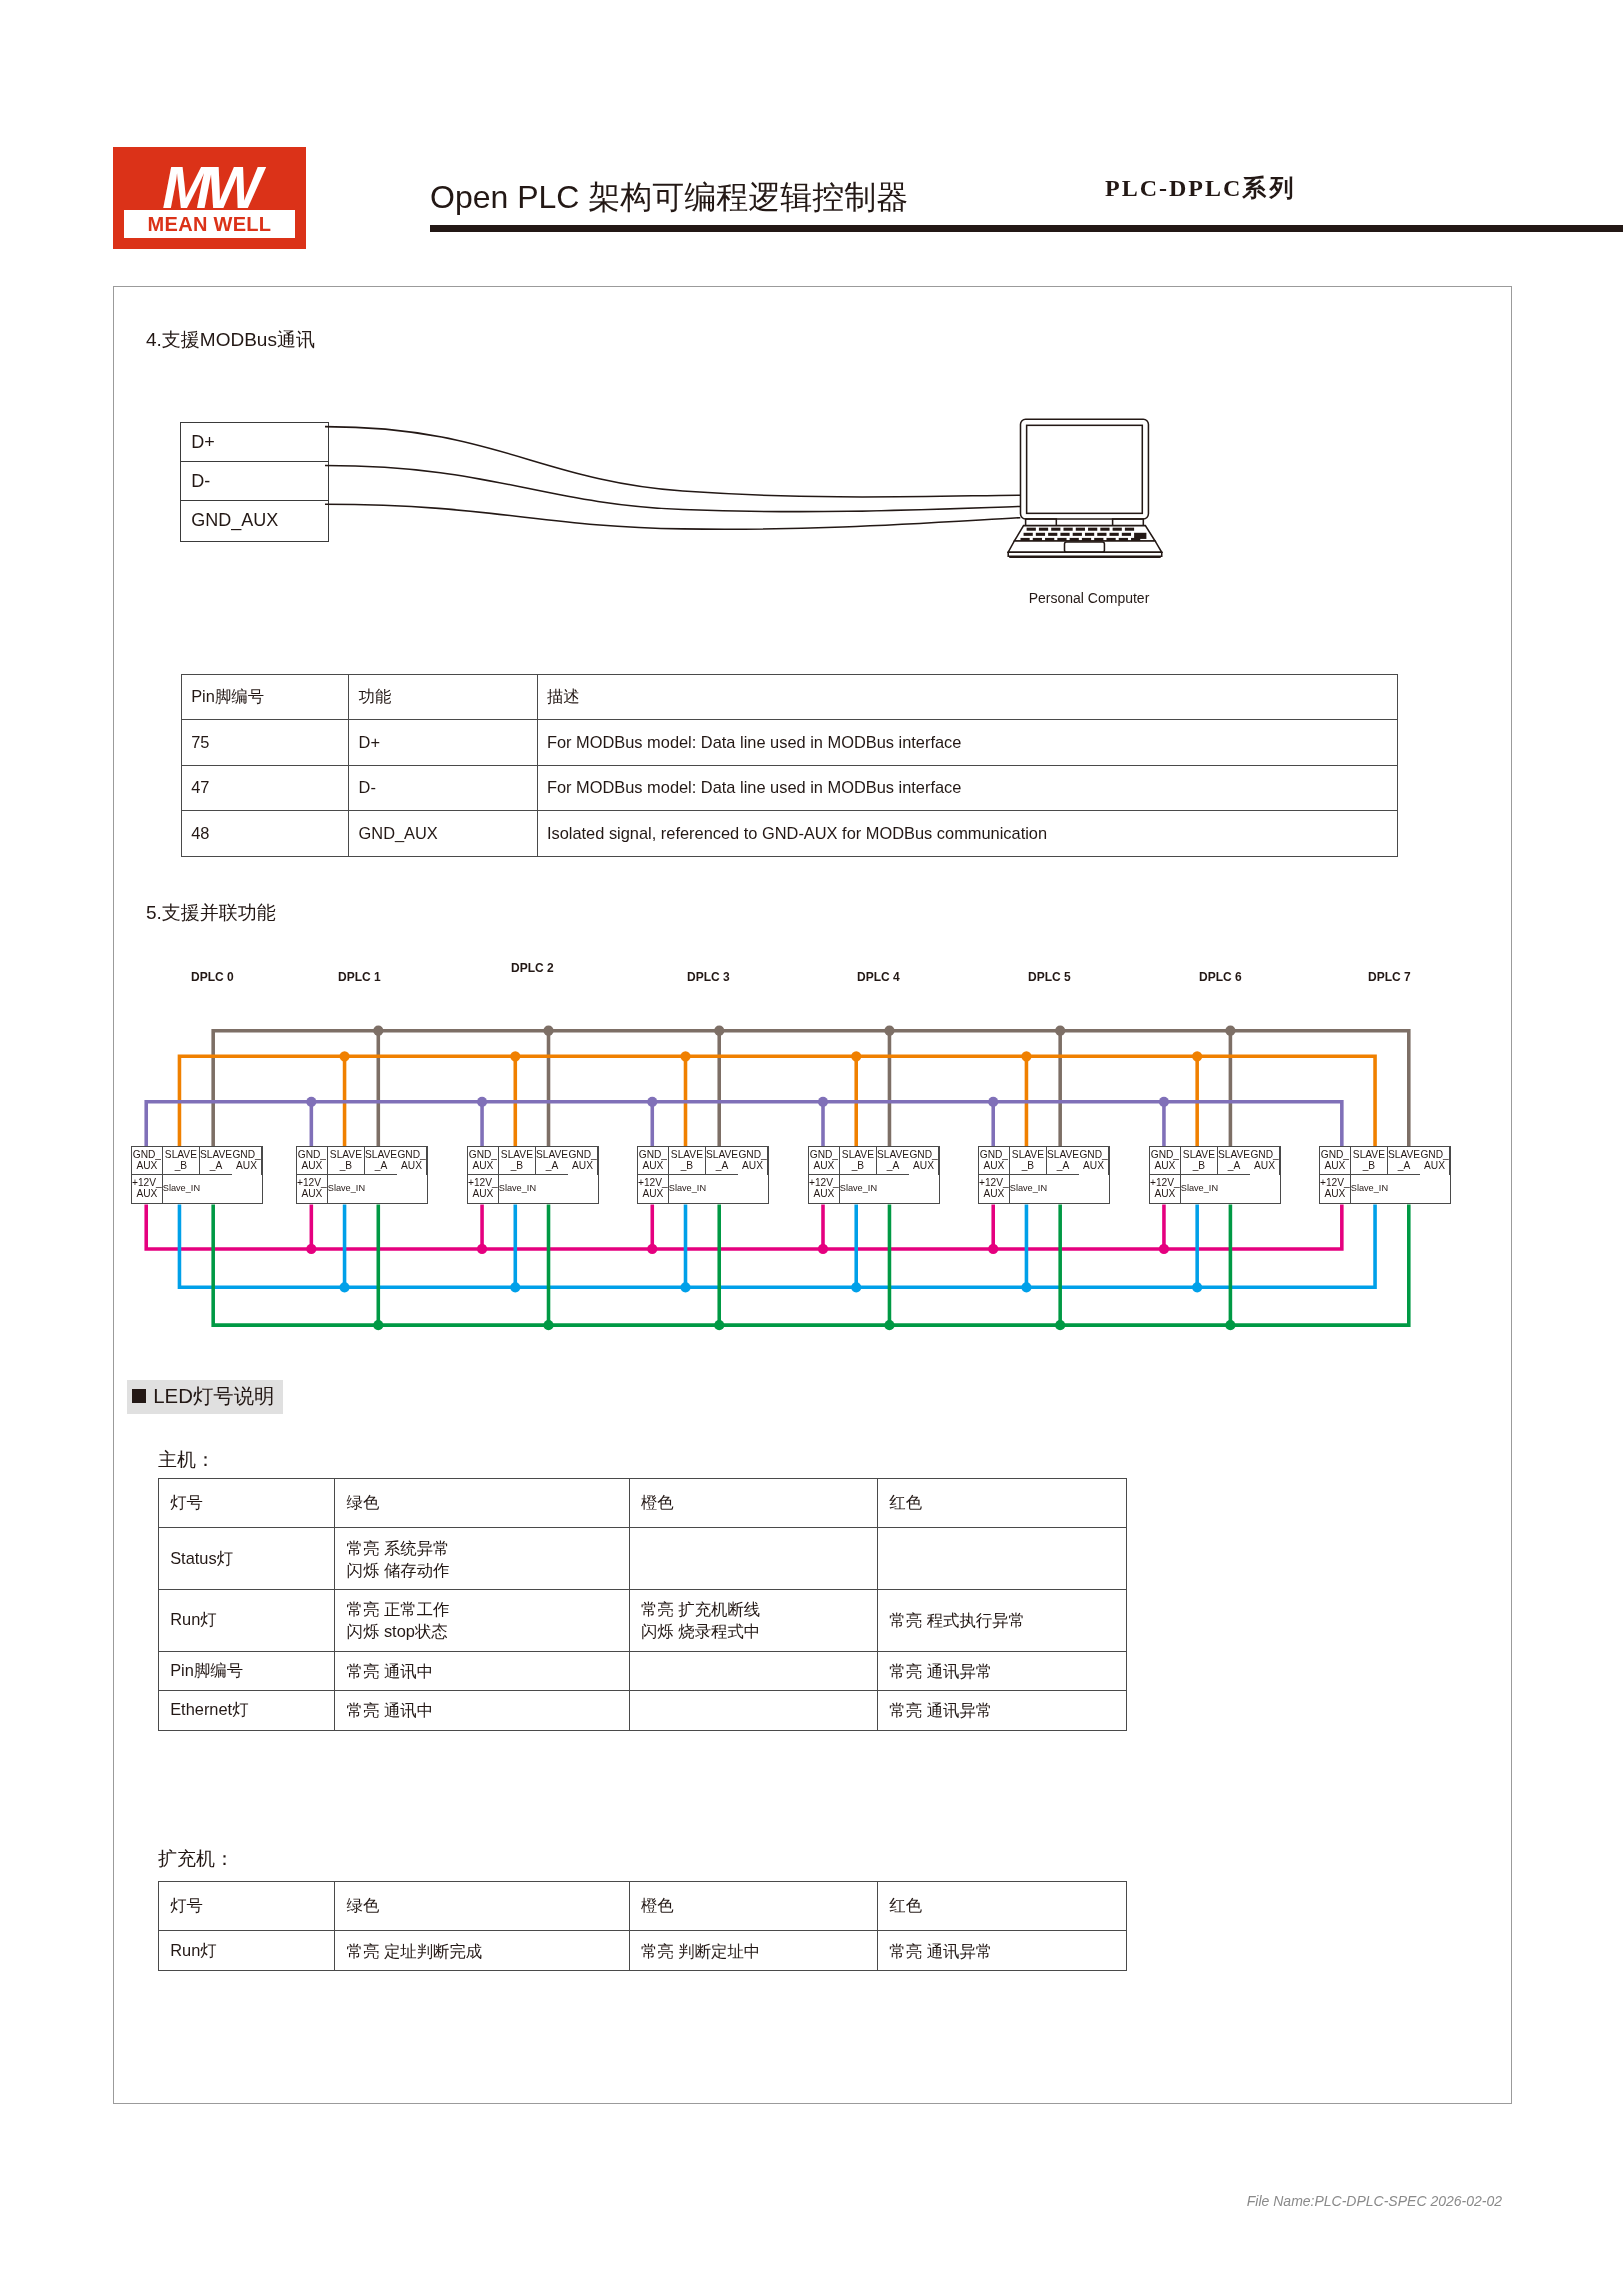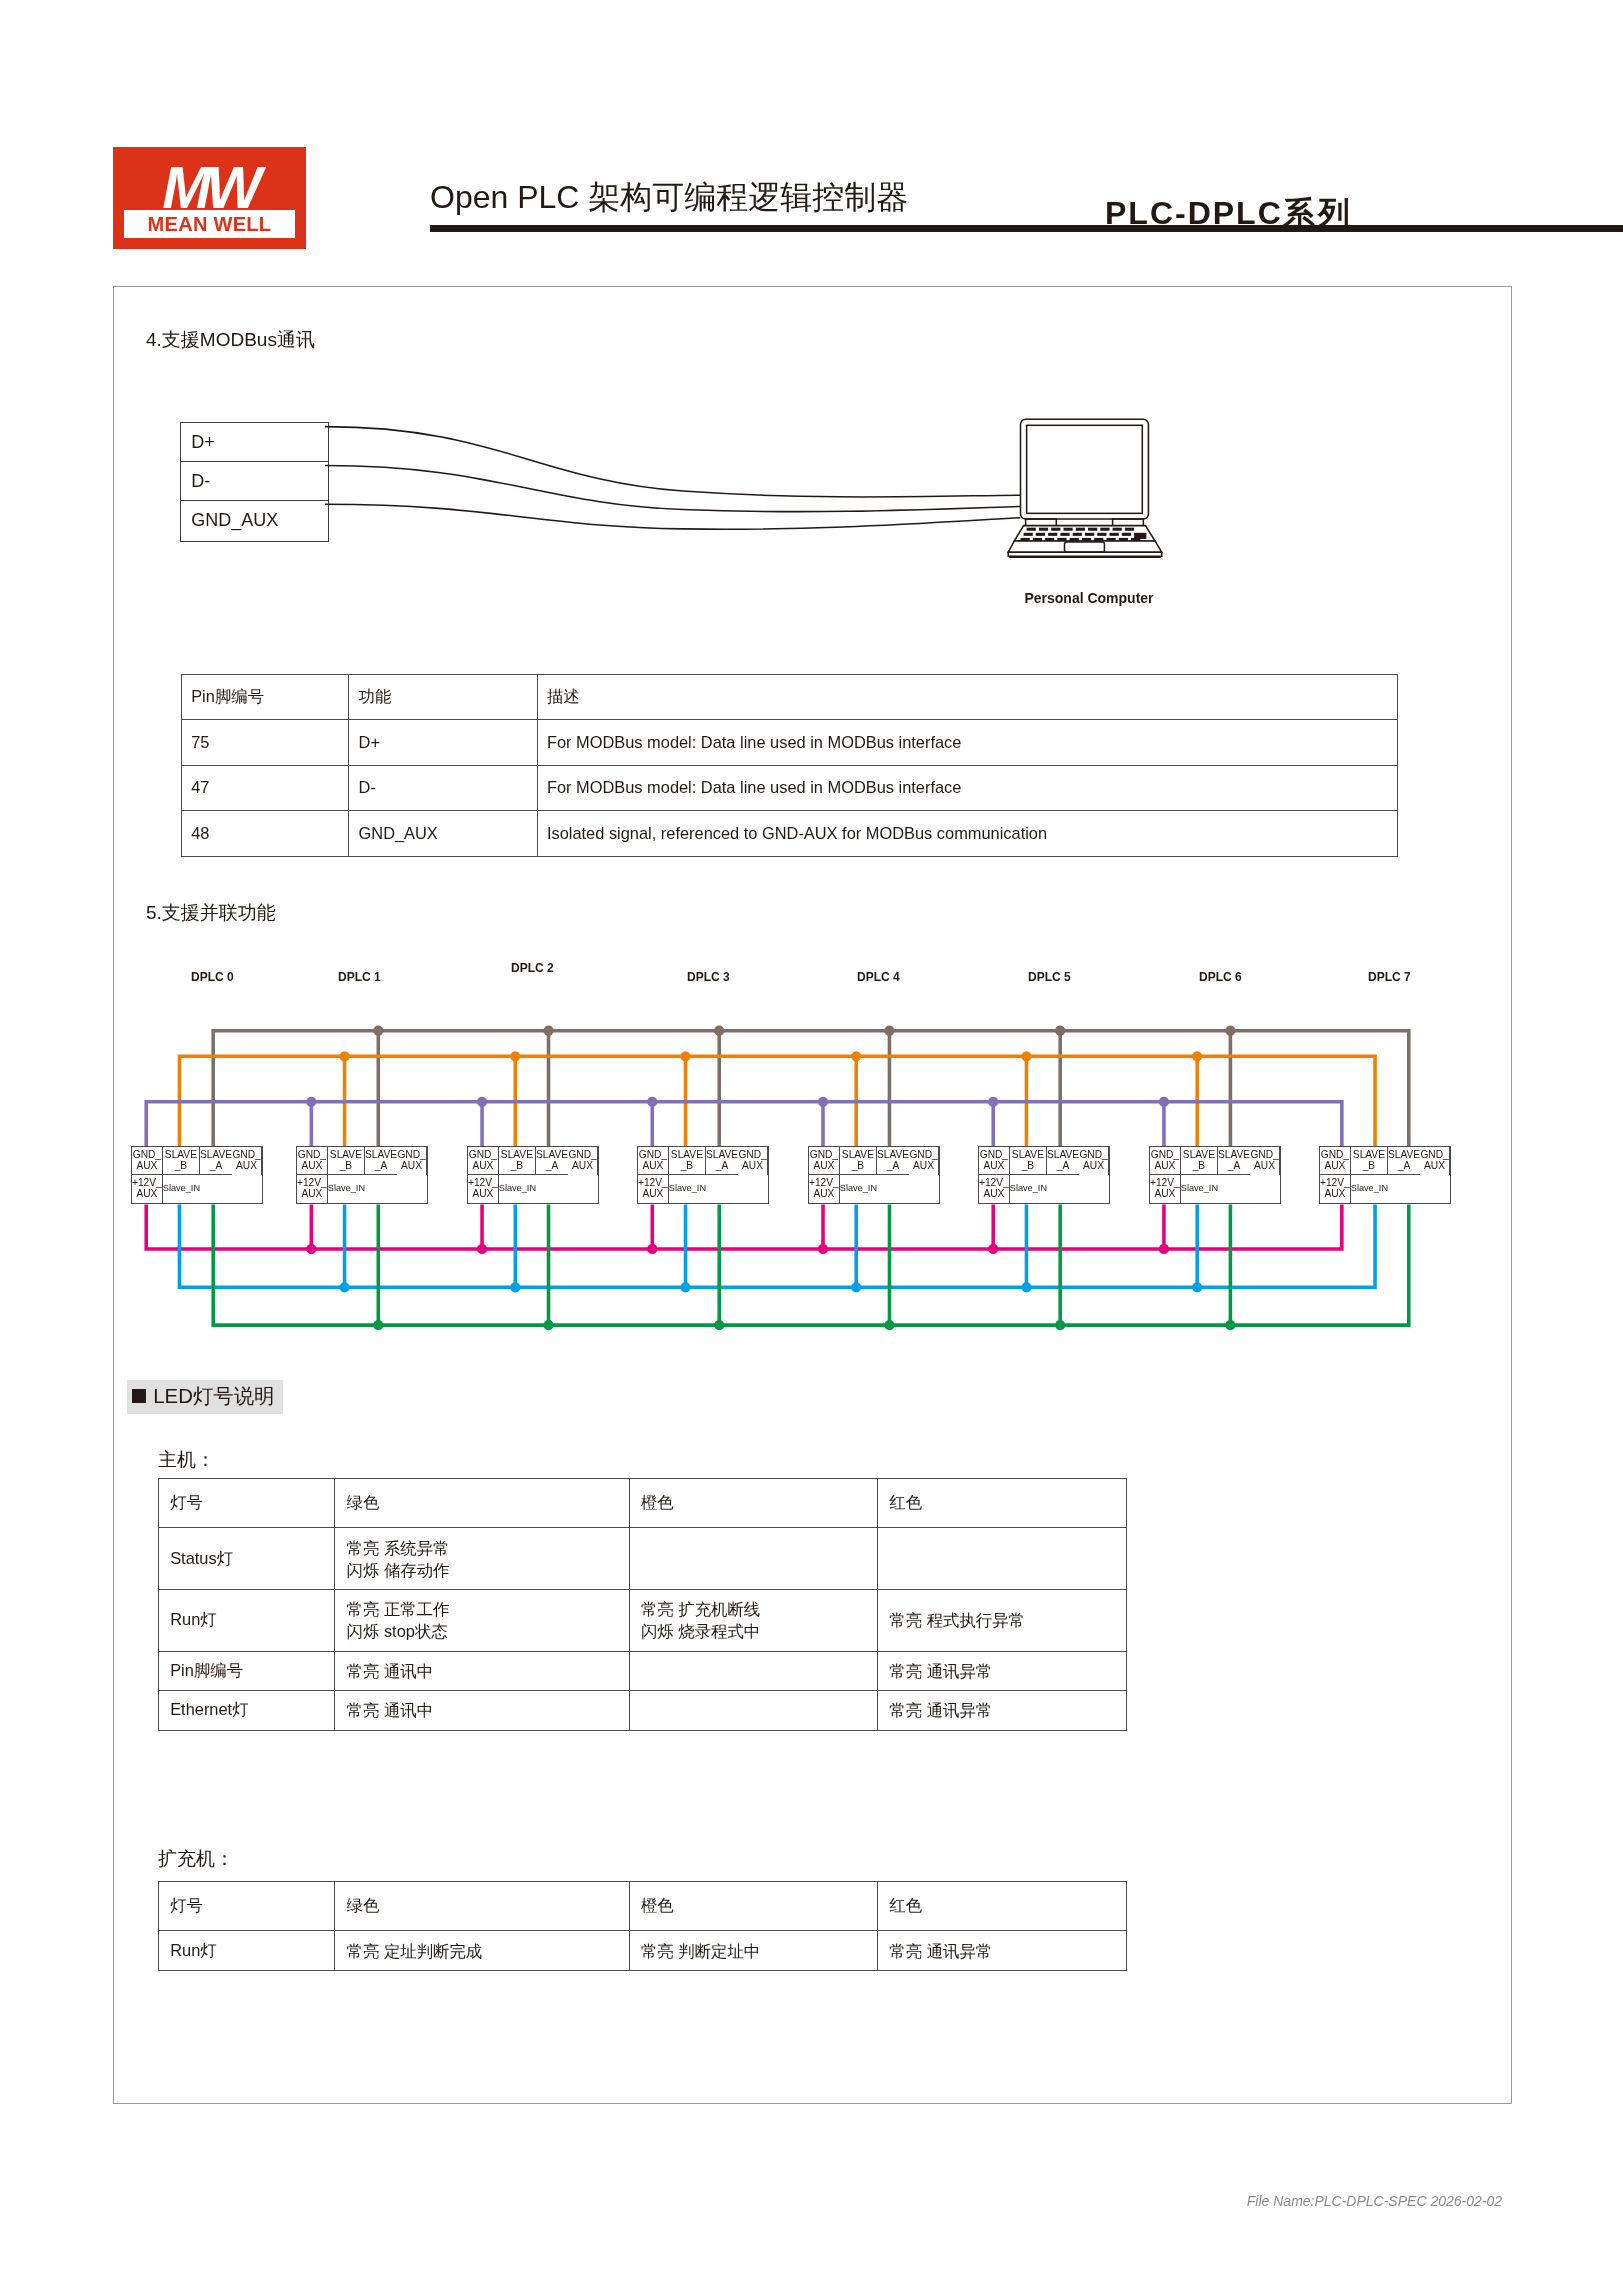--- a/index.html
+++ b/index.html
@@ -31,22 +31,22 @@
     color:#DB3218;letter-spacing:0.3px;line-height:1;
   }
   .title-zone{position:absolute;left:220px;top:0;right:0;height:102px;}
   .title-main{
     position:absolute;left:97px;top:29px;
     font-size:32px;font-weight:500;color:#231815;white-space:nowrap;
     font-family:"Liberation Sans",sans-serif;
   }
   .title-series{
     position:absolute;left:772px;top:24.5px;
-    font-size:32px;font-weight:bold;color:#231815;white-space:nowrap;
-    letter-spacing:2px;font-family:Liberation Sans, sans-serif;margin-top:20px;
+    font-size:24px;font-weight:bold;color:#231815;white-space:nowrap;
+    letter-spacing:2px;font-family:Liberation Serif, serif;
   }
   .title-series .cjk{font-weight:bold;letter-spacing:3.1px;}
   .title-rule{
     position:absolute;left:97px;top:78px;width:1199px;height:6.6px;background:#231815;
   }
 
   
   .content-box{
     position:absolute;left:113px;top:286px;width:1397px;height:1816px;
     border:1px solid #9b9b9b;background:#fff;
@@ -80,21 +80,21 @@
     height:39px;border-bottom:1px solid #3a3a3a;display:flex;align-items:center;
     padding-left:10.2px;font-size:18px;color:#231815;box-sizing:border-box;
   }
   .term-row:last-child{border-bottom:none;}
 
   .modbus-wires{position:absolute;left:325px;top:404px;width:726px;height:169px;}
 
   .pc-wrap{position:absolute;left:999px;top:414px;width:174px;height:169px;}
   .pc-label{
     position:absolute;left:987px;top:590px;width:204px;text-align:center;
-    font-size:14px;font-weight:bold;color:#231815;
+    font-size:14px;font-weight:normal;color:#231815;
   }
 
   
   .pin-table{
     position:absolute;left:181px;top:674px;width:1217px;
     border-collapse:collapse;font-size:16.4px;color:#231815;
   }
   .pin-table td{
     border:1px solid #4a4a4a;padding:7.2px 9.2px;vertical-align:middle;height:30px;
   }

